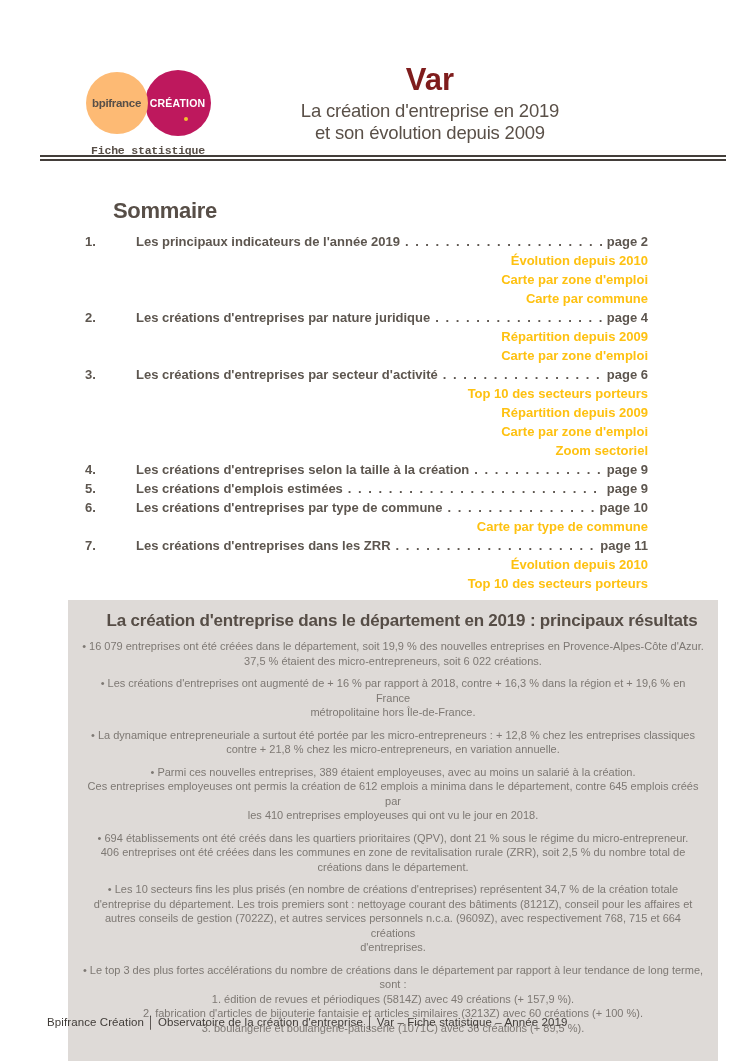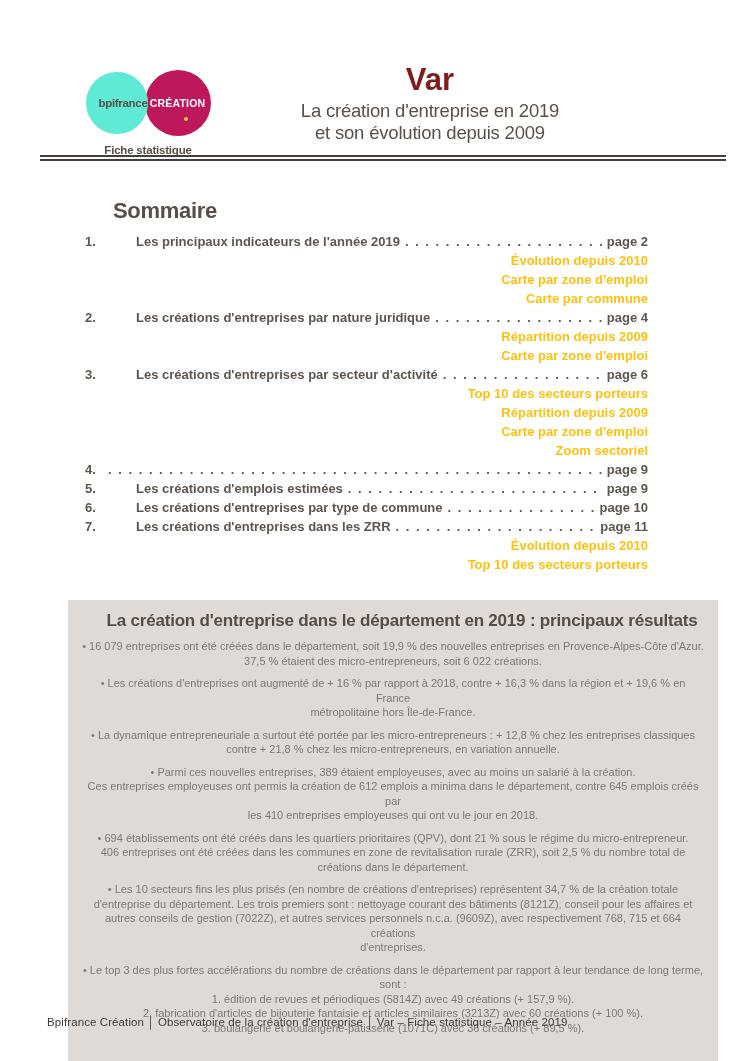--- a/index.html
+++ b/index.html
@@ -7,26 +7,26 @@
     position:relative;
     width:750px;height:1061px;
     background:#ffffff;
     font-family:"Liberation Sans", sans-serif;
     overflow:hidden;
   }
   
   .logo-block{position:absolute;top:70px;left:73px;width:150px;text-align:center;}
   .circles{display:flex;justify-content:center;align-items:center;}
   .circle{border-radius:50%;display:flex;align-items:center;justify-content:center;}
-  .circle.yellow{width:62px;height:62px;background:#5eead4;z-index:1;justify-content:flex-end;}
+  .circle.yellow{width:62px;height:62px;background:#fdba74;z-index:1;}
   .circle.yellow span{color:#584F48;font-weight:bold;font-size:11.5px;letter-spacing:-0.3px;}
   .circle.brown{width:66px;height:66px;background:#be185d;margin-left:-3px;position:relative;}
   .circle.brown span{color:#ffffff;font-weight:bold;font-size:10.5px;letter-spacing:0.2px;}
   .creation-dot{position:absolute;bottom:15px;left:50%;margin-left:6px;width:4px;height:4px;background:#F3C42C;border-radius:50%;}
-  .logo-tagline{margin-top:8px;font-size:11.5px;font-weight:bold;color:#574E47;letter-spacing:-0.2px;}
+  .logo-tagline{margin-top:8px;font-size:11.5px;font-weight:bold;color:#574E47;letter-spacing:-0.2px;font-family:Liberation Mono, monospace;}
   .title-block{position:absolute;top:64px;left:205px;width:450px;text-align:center;}
   .doc-title{font-size:31px;line-height:32px;font-weight:bold;color:#7f1d1d;letter-spacing:0px;}
   .doc-subtitle{margin-top:4px;font-size:18.5px;line-height:22px;font-weight:normal;color:#5A5048;letter-spacing:-0.2px;}
   .header-rule{position:absolute;top:155px;left:40px;width:686px;height:2px;
     border-top:2px solid #433E3A;border-bottom:2px solid #433E3A;}
   
   .toc-heading{position:absolute;top:198px;left:113px;font-size:22px;font-weight:bold;color:#574E47;letter-spacing:-0.3px;}
   .toc{position:absolute;top:232px;left:85px;width:563px;font-size:13px;font-weight:bold;color:#5D564F;}
   .toc-item{display:flex;align-items:baseline;height:19px;line-height:19px;white-space:nowrap;}
   .toc-num{width:18px;flex:0 0 auto;}
@@ -100,37 +100,39 @@
       <span class="toc-leader">. . . . . . . . . . . . . . . . . . . . . . . . . . . . . . . . . . . . . . . . . . . . . . . . . . . . . . . . . . . . . . . . . . . . . . . . . . . . . . . . . . . . . . . . . . . . . . . . . . . . . . . . . . . . . . . . . . . . . . . . </span>
       <span class="toc-page">page 6</span>
     </div>
     <div class="toc-sub">Top 10 des secteurs porteurs</div>
     <div class="toc-sub">Répartition depuis 2009</div>
     <div class="toc-sub">Carte par zone d'emploi</div>
     <div class="toc-sub">Zoom sectoriel</div>
 
     <div class="toc-item">
       <span class="toc-num">4.</span>
+      <span class="toc-label">Les créations d'entreprises selon la taille à la création</span>
       <span class="toc-leader">. . . . . . . . . . . . . . . . . . . . . . . . . . . . . . . . . . . . . . . . . . . . . . . . . . . . . . . . . . . . . . . . . . . . . . . . . . . . . . . . . . . . . . . . . . . . . . . . . . . . . . . . . . . . . . . . . . . . . . . . </span>
       <span class="toc-page">page 9</span>
     </div>
 
     <div class="toc-item">
       <span class="toc-num">5.</span>
       <span class="toc-label">Les créations d'emplois estimées</span>
       <span class="toc-leader">. . . . . . . . . . . . . . . . . . . . . . . . . . . . . . . . . . . . . . . . . . . . . . . . . . . . . . . . . . . . . . . . . . . . . . . . . . . . . . . . . . . . . . . . . . . . . . . . . . . . . . . . . . . . . . . . . . . . . . . . </span>
       <span class="toc-page">page 9</span>
     </div>
 
     <div class="toc-item">
       <span class="toc-num">6.</span>
       <span class="toc-label">Les créations d'entreprises par type de commune</span>
       <span class="toc-leader">. . . . . . . . . . . . . . . . . . . . . . . . . . . . . . . . . . . . . . . . . . . . . . . . . . . . . . . . . . . . . . . . . . . . . . . . . . . . . . . . . . . . . . . . . . . . . . . . . . . . . . . . . . . . . . . . . . . . . . . . </span>
       <span class="toc-page">page 10</span>
     </div>
+    <div class="toc-sub">Carte par type de commune</div>
 
     <div class="toc-item">
       <span class="toc-num">7.</span>
       <span class="toc-label">Les créations d'entreprises dans les ZRR</span>
       <span class="toc-leader">. . . . . . . . . . . . . . . . . . . . . . . . . . . . . . . . . . . . . . . . . . . . . . . . . . . . . . . . . . . . . . . . . . . . . . . . . . . . . . . . . . . . . . . . . . . . . . . . . . . . . . . . . . . . . . . . . . . . . . . . </span>
       <span class="toc-page">page 11</span>
     </div>
     <div class="toc-sub">Évolution depuis 2010</div>
     <div class="toc-sub">Top 10 des secteurs porteurs</div>
 

